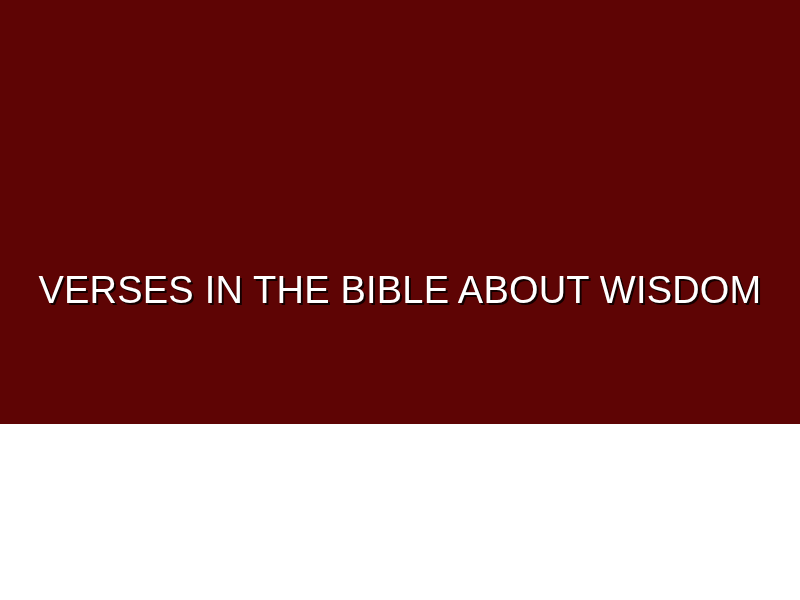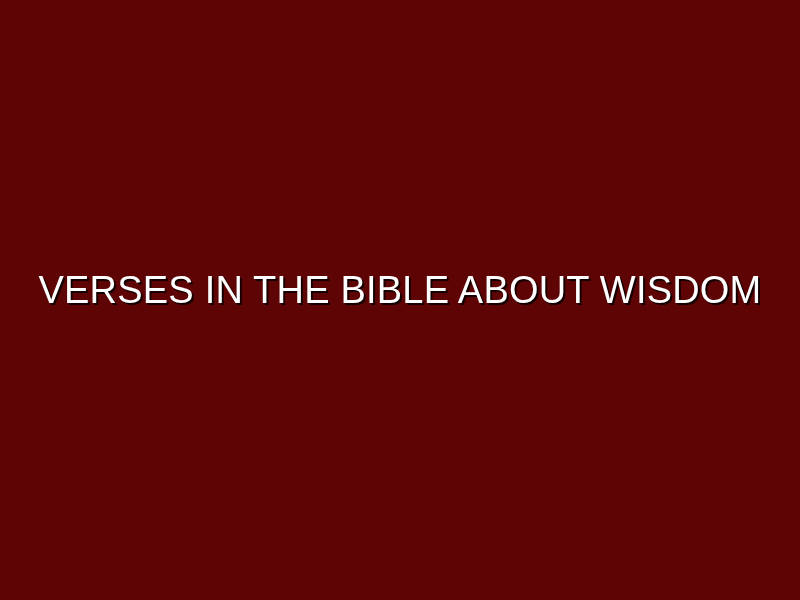--- a/index.html
+++ b/index.html
@@ -11,21 +11,21 @@
   body {
     width: 800px;
     height: 600px;
     overflow: hidden;
     font-family: "Liberation Sans", sans-serif;
   }
 
   .card {
     position: relative;
     width: 800px;
-    height: 600px;
+    height: 424px;
     background: #5e0404;
     display: flex;
     align-items: flex-start;
     justify-content: center;
     box-sizing: border-box;
   }
 
   .title-wrap {
     position: absolute;
     left: 0;

